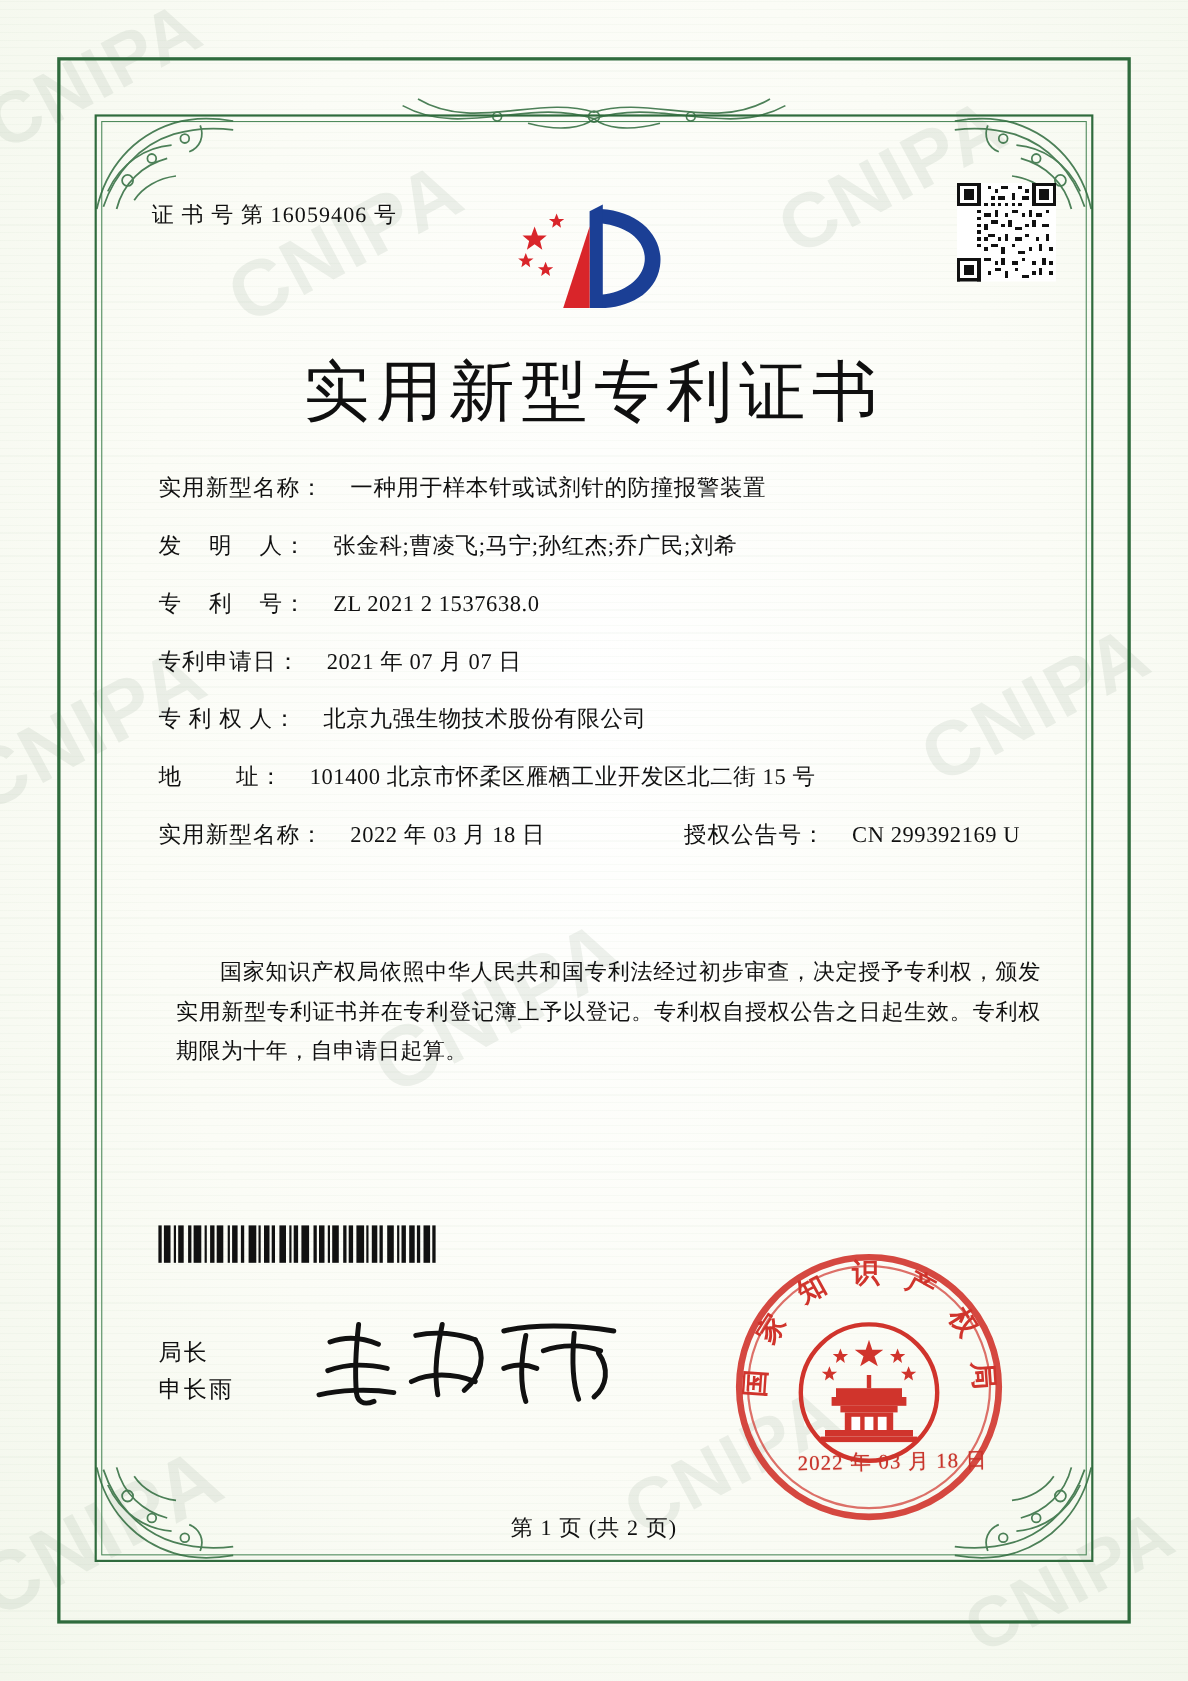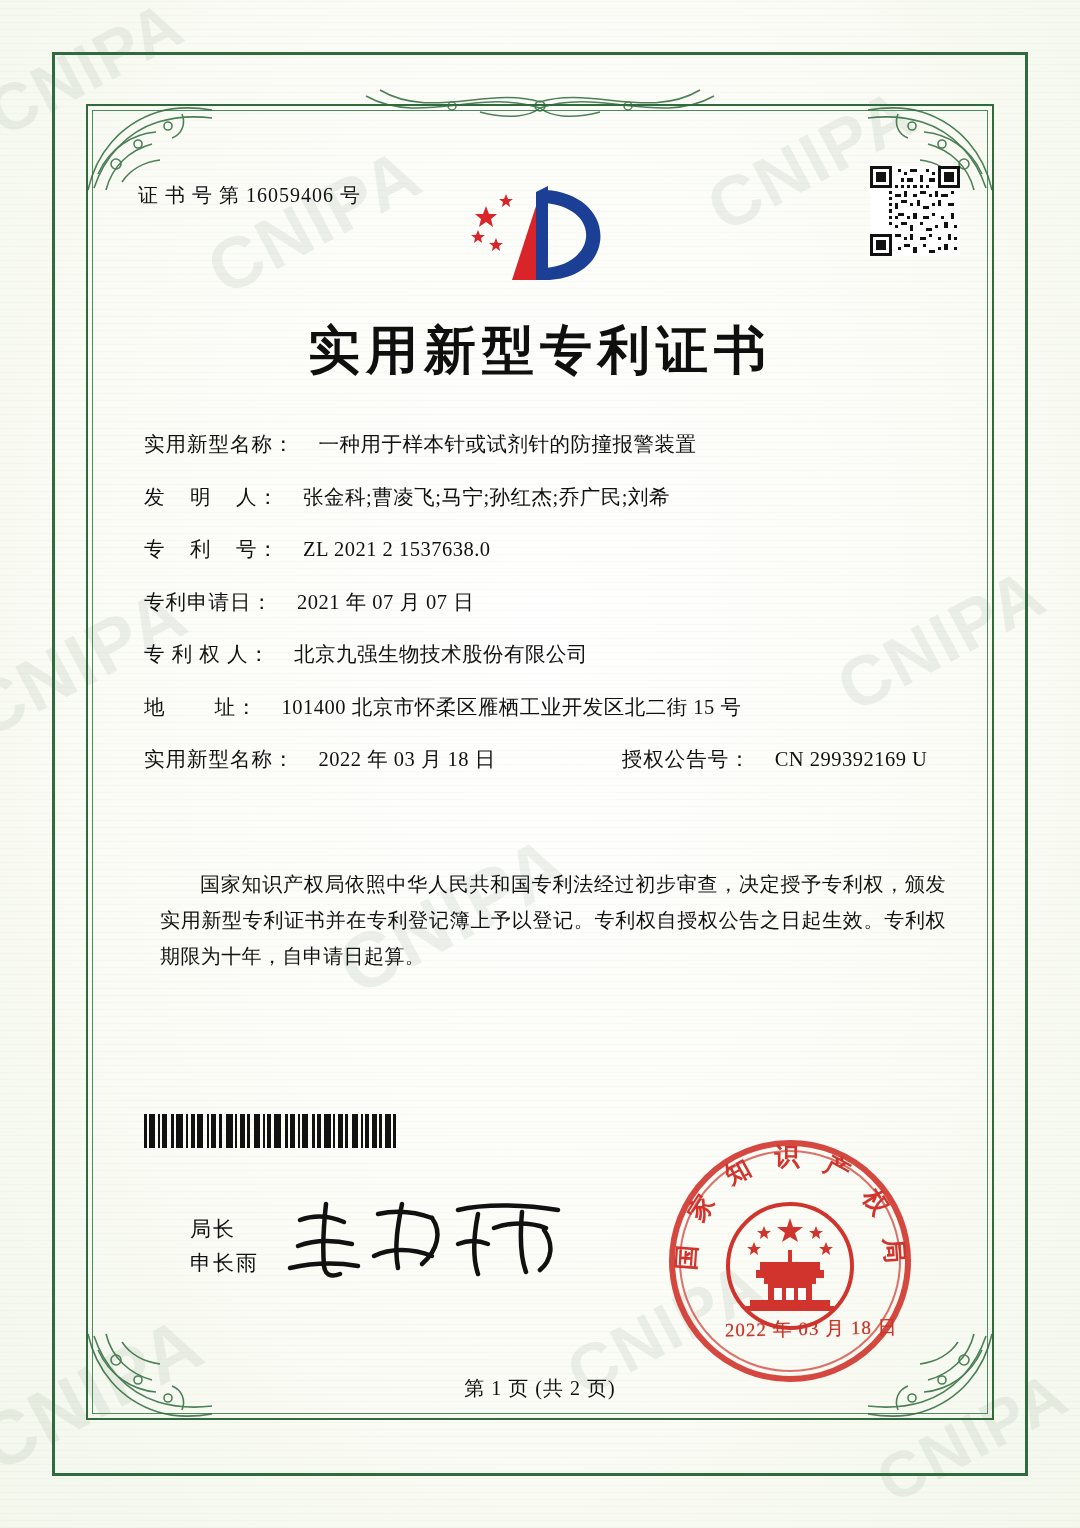--- a/index.html
+++ b/index.html
@@ -71,22 +71,22 @@
 
   .emblem{
     position:absolute;left:50%;top:72px;transform:translateX(-50%);
     width:180px;height:120px;
   }
 
   .title{
     position:absolute;left:0;right:0;top:212px;
     text-align:center;
     font-family:"DejaVu Sans","Liberation Sans",sans-serif;
-    font-weight:bold;
-    font-size:52px;
+    font-weight:normal;
+    font-size:60px;
     letter-spacing:6px;
     color:#0f0f0f;
   }
 
   .fields{
     position:absolute;left:58px;right:48px;top:330px;
     font-size:20.5px;
     line-height:1.0;
     color:#111;
   }
@@ -106,21 +106,21 @@
   
   .barcode{
     position:absolute;left:58px;top:1010px;
     width:300px;height:34px;
     display:flex;align-items:stretch;
   }
   .barcode i{display:block;height:100%;background:#111;}
 
   .sign-block{
     position:absolute;left:58px;top:1108px;
-    font-size:21px;line-height:34px;letter-spacing:2px;color:#111;margin-left:46px;
+    font-size:21px;line-height:34px;letter-spacing:2px;color:#111;
   }
   .signature{
     position:absolute;left:196px;top:1090px;
     width:300px;height:90px;
   }
 
   .seal{
     position:absolute;right:76px;top:1030px;
     width:255px;height:255px;
   }

